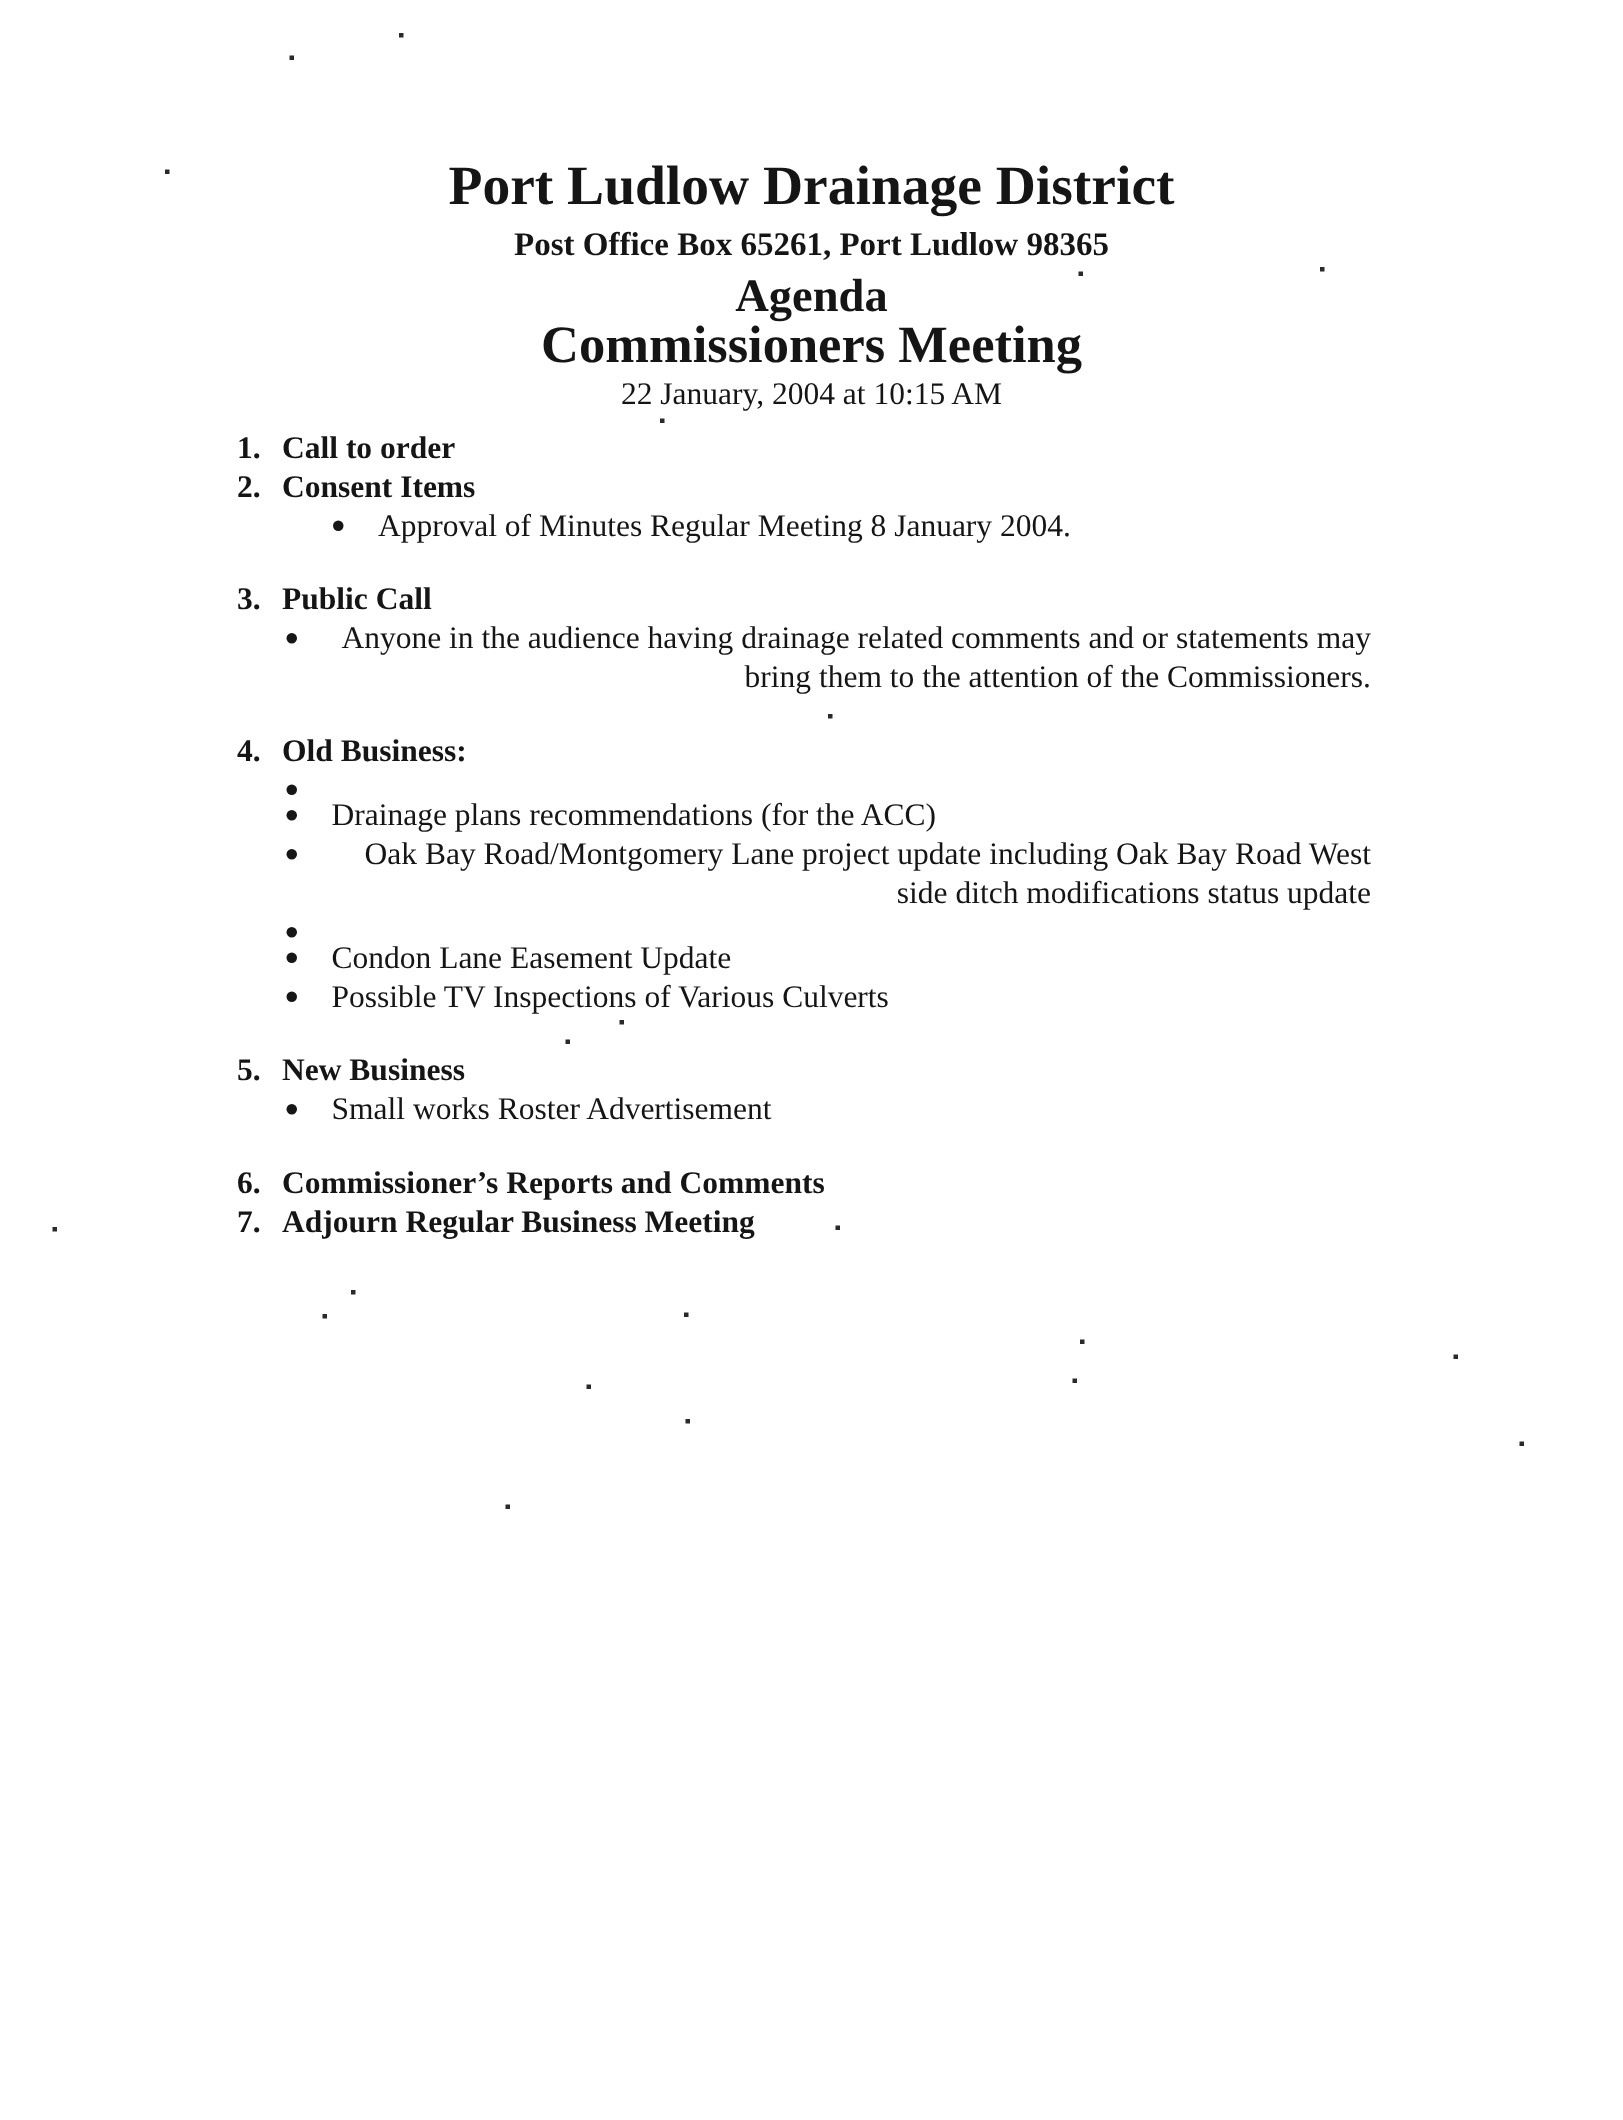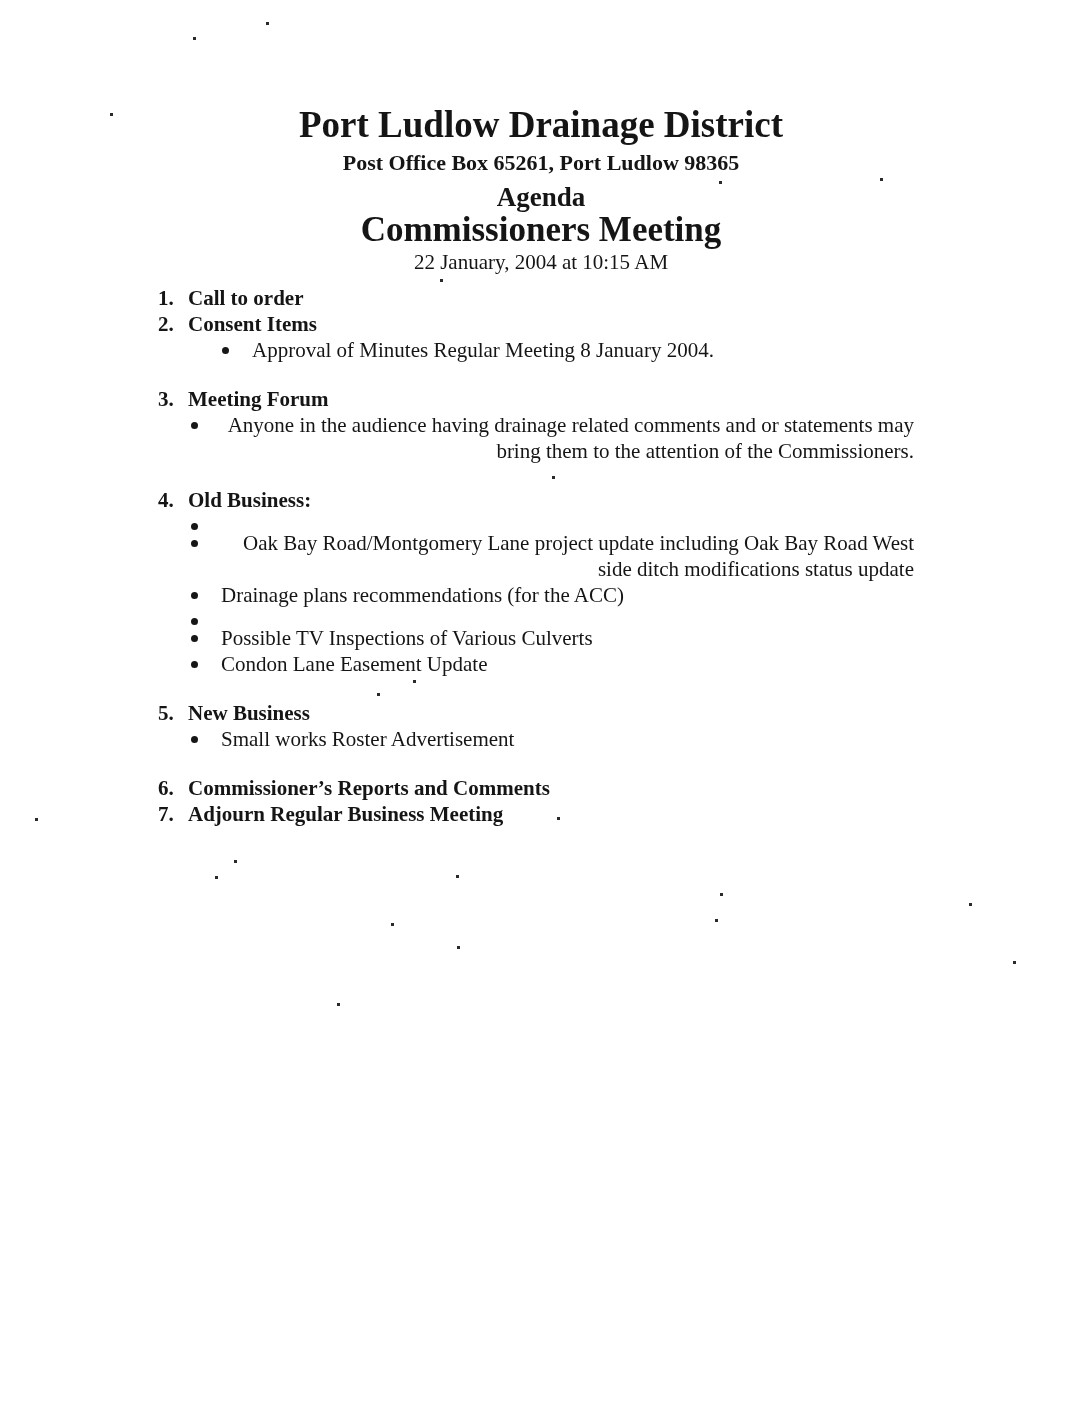--- a/index.html
+++ b/index.html
@@ -7,21 +7,21 @@
     position:relative;
     width:1082px; height:1006px;
     background:#ffffff;
     overflow:hidden;
     font-family:"Liberation Serif","DejaVu Serif",serif;
     color:#151515;
   }
   .header { padding-top:104px; text-align:center; }
   .title   { font-size:37px; font-weight:700; line-height:42px; }
   .address { font-size:22px; font-weight:700; line-height:30px; margin-top:2px; }
-  .agenda-label { font-size:27px; font-weight:700; line-height:32px; margin-top:3px; }
+  .agenda-label { font-size:31px; font-weight:700; line-height:32px; margin-top:3px; }
   .meeting { font-size:35px; font-weight:700; line-height:34px; }
   .datetime { font-size:21px; line-height:27px; margin-top:2px; }
 
   .agenda {
     margin-left:158px;
     margin-top:9px;
     width:790px;
     font-size:21px;
     line-height:26px;
   }
@@ -74,55 +74,55 @@
     </div>
     <div class="bullets deep">
       <div class="brow">
         <span class="dot"></span>
         <span class="btxt">Approval of Minutes Regular Meeting 8 January 2004.</span>
       </div>
     </div>
 
     <div class="item gap">
       <span class="num">3.</span>
-      <span class="ttl">Meeting Forum</span>
+      <span class="ttl">Public Call</span>
     </div>
     <div class="bullets">
       <div class="brow">
         <span class="dot"></span>
         <span class="btxt">Anyone in the audience having drainage related comments and or statements may bring them to the attention of the Commissioners.</span>
       </div>
     </div>
 
     <div class="item gap">
       <span class="num">4.</span>
       <span class="ttl">Old Business:</span>
     </div>
     <div class="bullets">
       <div class="brow">
         <span class="dot"></span>
       </div>
       <div class="brow">
         <span class="dot"></span>
-        <span class="btxt">Oak Bay Road/Montgomery Lane project update including Oak Bay Road West side ditch modifications status update</span>
+        <span class="btxt">Drainage plans recommendations (for the ACC)</span>
       </div>
       <div class="brow">
         <span class="dot"></span>
-        <span class="btxt">Drainage plans recommendations (for the ACC)</span>
+        <span class="btxt">Oak Bay Road/Montgomery Lane project update including Oak Bay Road West side ditch modifications status update</span>
       </div>
       <div class="brow">
         <span class="dot"></span>
       </div>
       <div class="brow">
         <span class="dot"></span>
-        <span class="btxt">Possible TV Inspections of Various Culverts</span>
+        <span class="btxt">Condon Lane Easement Update</span>
       </div>
       <div class="brow">
         <span class="dot"></span>
-        <span class="btxt">Condon Lane Easement Update</span>
+        <span class="btxt">Possible TV Inspections of Various Culverts</span>
       </div>
     </div>
 
     <div class="item gap">
       <span class="num">5.</span>
       <span class="ttl">New Business</span>
     </div>
     <div class="bullets">
       <div class="brow">
         <span class="dot"></span>

